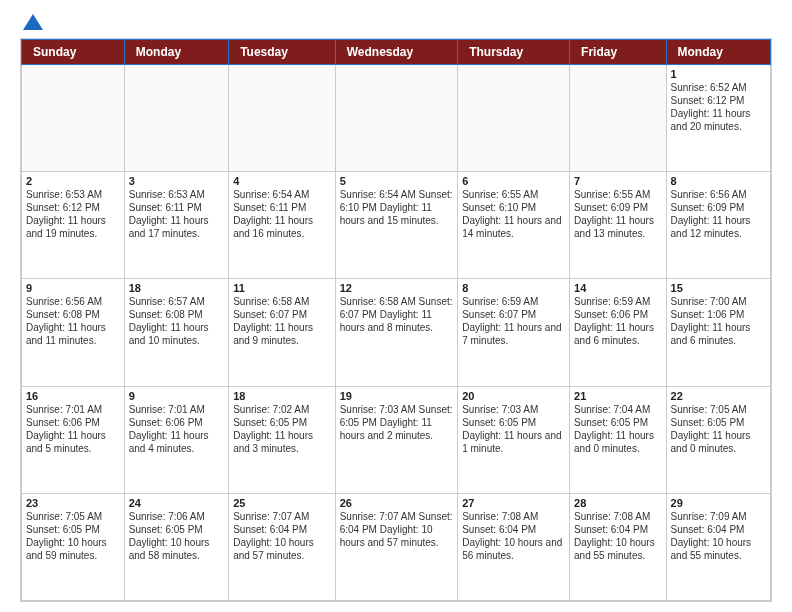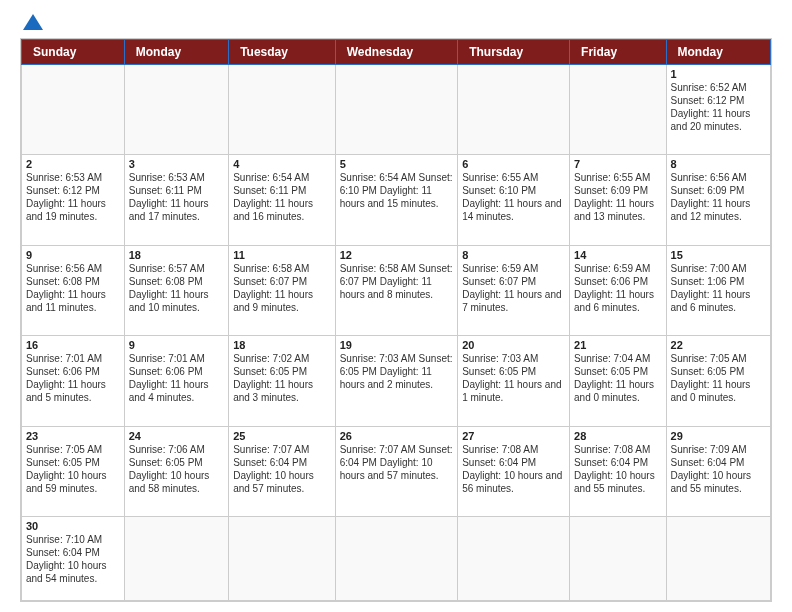--- a/index.html
+++ b/index.html
@@ -331,30 +331,16 @@
 Sunset: 6:04 PM
 Daylight: 10 hours and 55 minutes.</div>
             </td>
             <td class="day-cell">
               <span class="day-num">29</span>
               <div class="day-info">Sunrise: 7:09 AM
 Sunset: 6:04 PM
 Daylight: 10 hours and 55 minutes.</div>
             </td>
           </tr>
-          <tr class="last-row">
-            <td class="day-cell">
-              <span class="day-num">30</span>
-              <div class="day-info">Sunrise: 7:10 AM
-Sunset: 6:04 PM
-Daylight: 10 hours and 54 minutes.</div>
-            </td>
-            <td class="day-cell empty-cell"></td>
-            <td class="day-cell empty-cell"></td>
-            <td class="day-cell empty-cell"></td>
-            <td class="day-cell empty-cell"></td>
-            <td class="day-cell empty-cell"></td>
-            <td class="day-cell empty-cell"></td>
-          </tr>
         </tbody>
     </table>
   </div>
 </div>
 
 </body></html>

